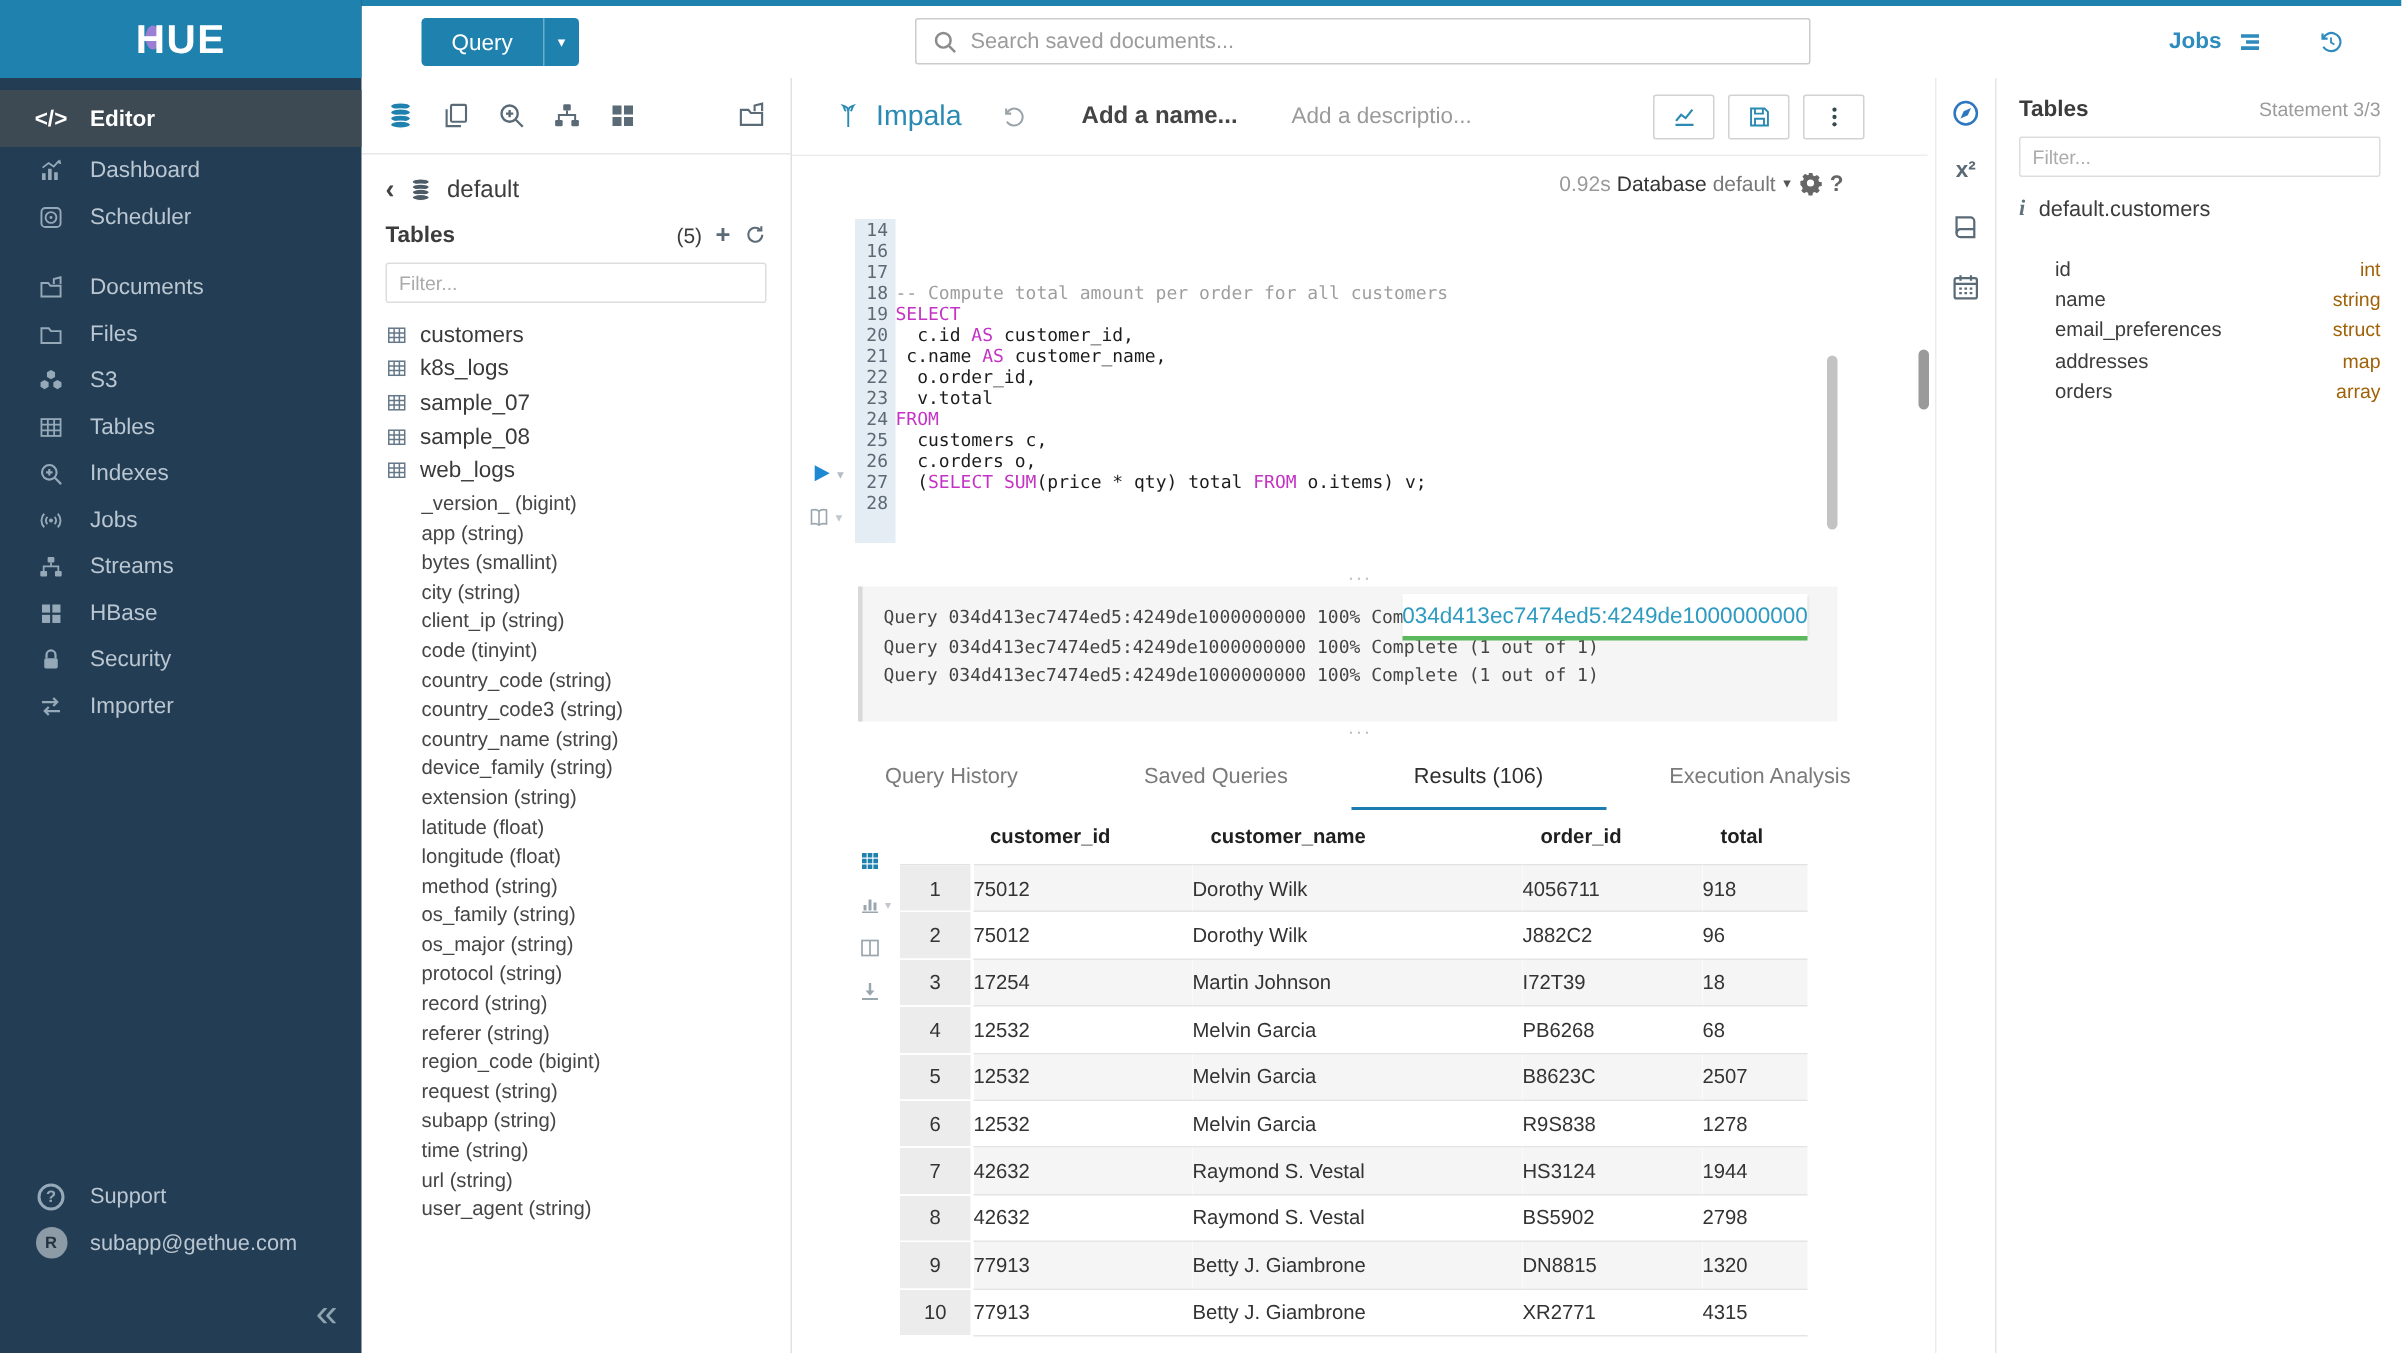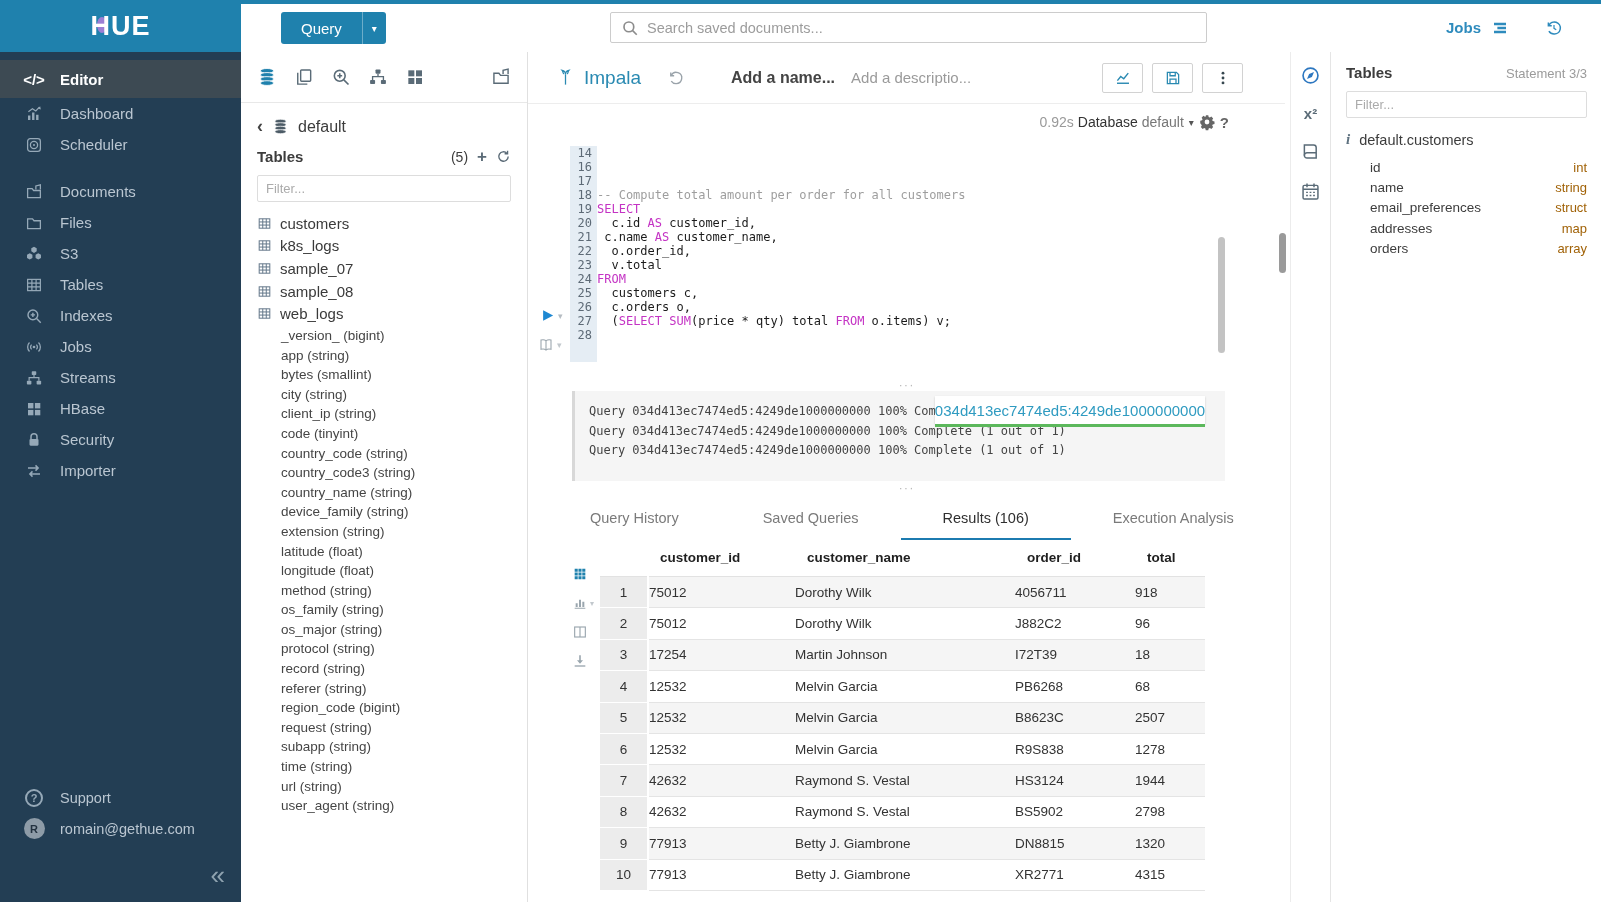--- a/index.html
+++ b/index.html
@@ -66,22 +66,22 @@
   .t-row .icon{color:#64788a}.t-row .icon svg{width:15px;height:15px}
   .t-cols{margin:1px 0 3px}
   .t-col{padding-left:24px;font-size:13.5px;line-height:19.6px;color:#454545;cursor:pointer;white-space:nowrap}
 
   
   .center{position:absolute;top:52px;left:528px;width:757px;bottom:0;background:#fff}
   .ed-head{height:52px;border-bottom:1px solid #ededed;display:flex;align-items:center;padding-left:28px}
   .engine{display:flex;align-items:center;gap:9px;color:#2a8ab2;font-size:19px;cursor:pointer}
   .engine .icon svg{width:19px;height:19px}
   .ed-hist{margin-left:26px;color:#9aa3aa;cursor:pointer}
-  .ed-name{margin-left:46px;font-weight:700;font-size:16px;color:#444;cursor:text}
-  .ed-desc{margin-left:16px;font-size:15px;color:#9a9a9a;cursor:text}
+  .ed-name{margin-left:36px;font-weight:700;font-size:16px;color:#444;cursor:text}
+  .ed-desc{margin-left:36px;font-size:15px;color:#9a9a9a;cursor:text}
   .hdr-btns{margin-left:auto;display:flex;gap:9px;padding-right:42px}
   .hbtn{width:41px;height:30px;border:1px solid #d2d2d2;border-radius:2px;display:flex;align-items:center;justify-content:center;color:#2a8ab2;cursor:pointer;background:#fff}
   .hbtn.dark{color:#37474f}
   .ed-sub{height:36px;display:flex;align-items:center;justify-content:flex-end;padding-right:56px;gap:4px;font-size:14px}
   .exec-time{color:#9a9a9a}
   .db-label{color:#333}
   .db-dd{color:#777;display:flex;align-items:center;gap:5px;cursor:pointer}
   .db-dd .caret{font-size:10px;color:#555}
   .ed-sub .icon{color:#666;cursor:pointer}
   .ed-sub .q{font-weight:700;color:#666;font-size:15px;cursor:pointer}
@@ -134,21 +134,21 @@
   .right-strip .icon.active{color:#2d77c0}
   .right-strip .ticon{font-size:15px;color:#5a6b77}
   .right-panel{position:absolute;top:52px;left:1332px;width:269px;bottom:0;padding:12px 14px 0 14px;background:#fff}
   .rp-head{display:flex;justify-content:space-between;align-items:baseline}
   .rp-head b{font-size:15px;color:#3c3c3c}
   .rp-head span{font-size:13px;color:#9b9b9b}
   .rp-filter{margin-top:10px;width:100%;border:1px solid #ddd;border-radius:2px;height:27px;padding:0 8px;font-size:13px;color:#555;outline:none;font-family:inherit}
   .rp-filter::placeholder{color:#ababab}
   .rp-table{margin-top:13px;display:flex;align-items:center;gap:9px;font-size:14.5px;color:#3c3c3c;cursor:pointer}
   .rp-table .inf{font-family:"Liberation Serif",serif;font-style:italic;font-weight:700;color:#5f7280;font-size:15px}
-  .rp-cols{margin-top:9px}
+  .rp-cols{margin-top:21px}
   .rp-col{display:flex;justify-content:space-between;align-items:center;height:20.4px;padding-left:24px;font-size:13.5px;cursor:pointer}
   .rp-col .cn{color:#3c3c3c}
   .rp-col .ct{color:#a16207;font-size:13px}
 </style>
 </head>
 <body>
 
 <div class="teal-strip"></div>
 
 <aside class="sidebar">
@@ -278,21 +278,21 @@
     <div class="nav-item">
       <span class="icon">
           <span class="help-circ">?</span>
         </span>
       <span>Support</span>
     </div>
     <div class="nav-item">
       <span class="icon">
           <span class="avatar">R</span>
         </span>
-      <span>romain@gethue.com</span>
+      <span>subapp@gethue.com</span>
     </div>
   </div>
   <div class="collapse">«</div>
 </aside>
 
 <header class="topbar">
   <div class="query-btn">
     <span class="qb-label">Query</span>
     <span class="qb-caret">▾</span>
   </div>

